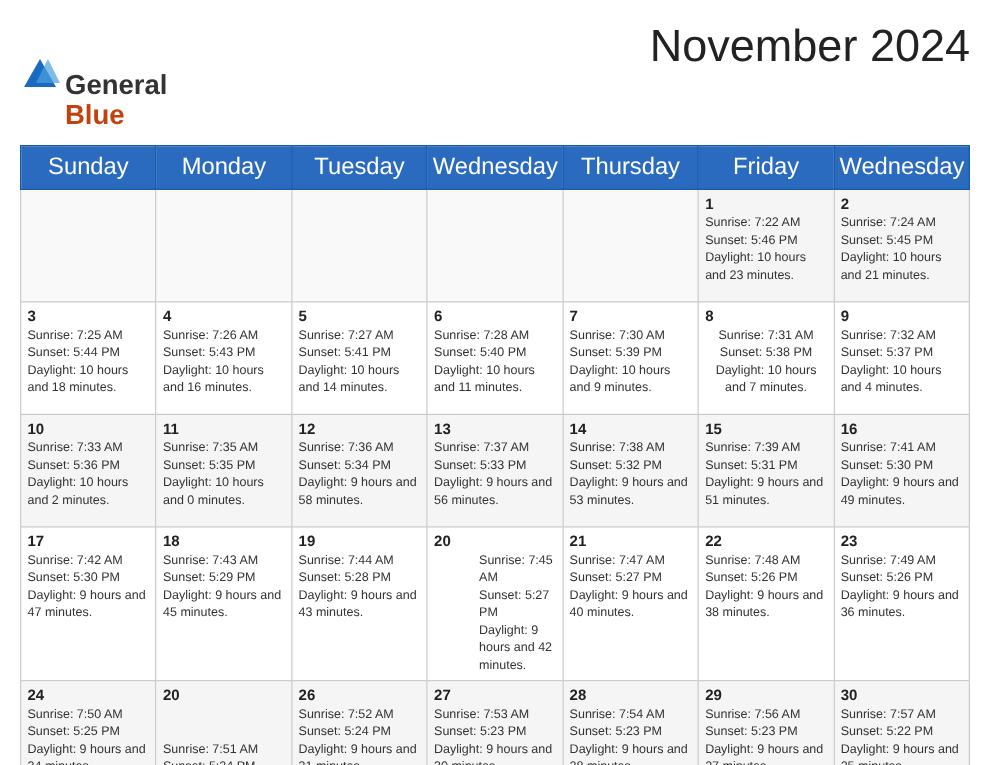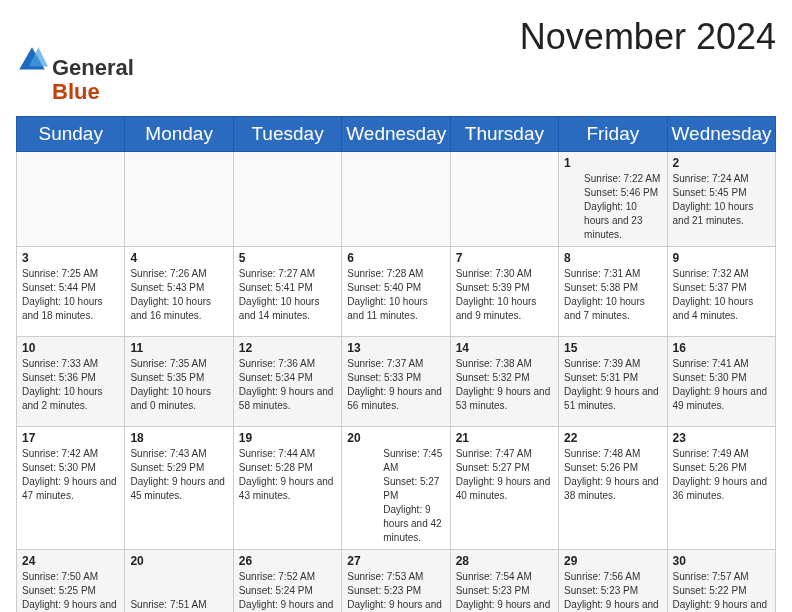--- a/index.html
+++ b/index.html
@@ -122,21 +122,21 @@
   </thead>
   <tbody id="calendar-body">
   <tr>
         <td class="empty-cell"></td>
         <td class="empty-cell"></td>
         <td class="empty-cell"></td>
         <td class="empty-cell"></td>
         <td class="empty-cell"></td>
         <td>
           <span class="day-number">1</span>
-          <div class="day-info" style="white-space: pre-line; margin-left: 20px;">Sunrise: 7:22 AM
+          <div class="day-info" style="white-space: pre-line;">Sunrise: 7:22 AM
 Sunset: 5:46 PM
 Daylight: 10 hours and 23 minutes.</div>
         </td>
         <td>
           <span class="day-number">2</span>
           <div class="day-info" style="white-space: pre-line;">Sunrise: 7:24 AM
 Sunset: 5:45 PM
 Daylight: 10 hours and 21 minutes.</div>
         </td>
       </tr>
@@ -166,21 +166,21 @@
 Daylight: 10 hours and 11 minutes.</div>
         </td>
         <td>
           <span class="day-number">7</span>
           <div class="day-info" style="white-space: pre-line;">Sunrise: 7:30 AM
 Sunset: 5:39 PM
 Daylight: 10 hours and 9 minutes.</div>
         </td>
         <td>
           <span class="day-number">8</span>
-          <div class="day-info" style="white-space: pre-line;">Sunrise: 7:31 AM
+          <div class="day-info" style="white-space: pre-line; text-align: center;">Sunrise: 7:31 AM
 Sunset: 5:38 PM
 Daylight: 10 hours and 7 minutes.</div>
         </td>
         <td>
           <span class="day-number">9</span>
           <div class="day-info" style="white-space: pre-line;">Sunrise: 7:32 AM
 Sunset: 5:37 PM
 Daylight: 10 hours and 4 minutes.</div>
         </td>
       </tr>

